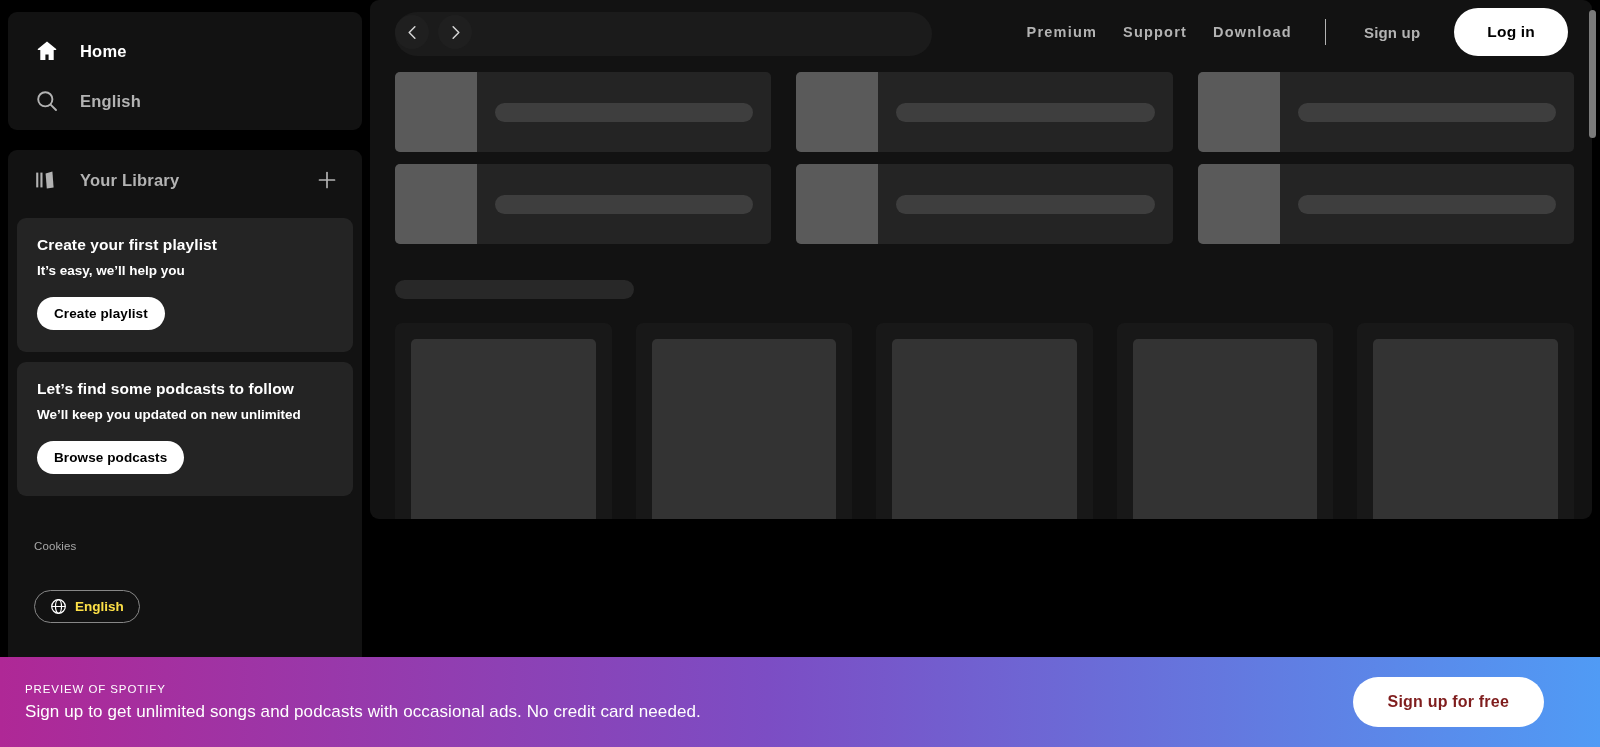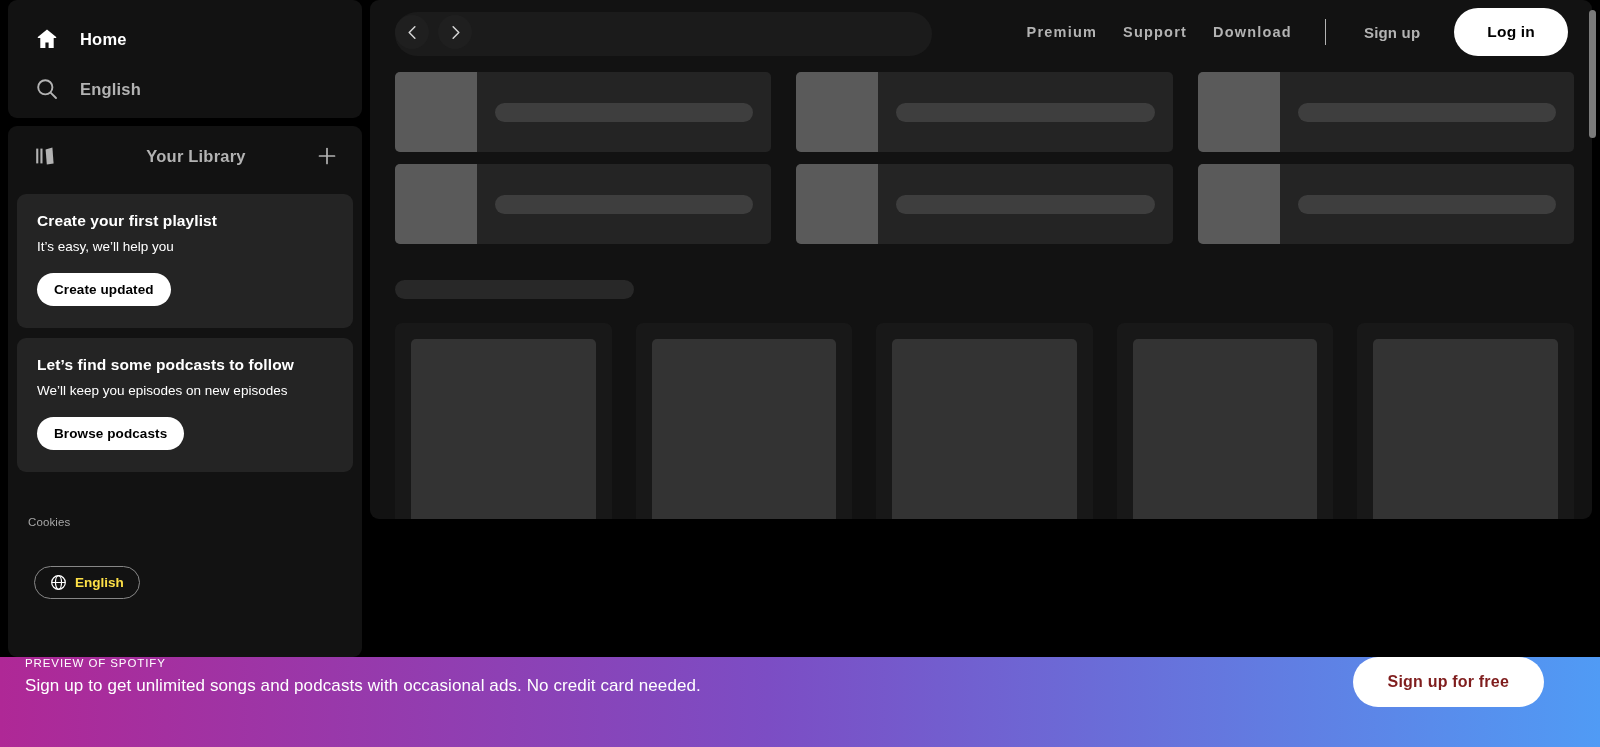--- a/index.html
+++ b/index.html
@@ -11,26 +11,26 @@
   }
   .app {
     position: relative;
     width: 1600px; height: 747px;
     background: #000;
   }
 
   
   .sidebar {
     position: absolute;
-    left: 8px; top: 0;
+    left: 8px; top: 12px;
     width: 354px;
     height: 657px;
     display: flex;
     flex-direction: column;
-    gap: 8px;
+    gap: 20px;
   }
   .nav-panel {
     background: #121212;
     border-radius: 9px;
     padding: 14px 0 14px 0;
     height: 118px;
   }
   .nav-item {
     display: flex;
     align-items: center;
@@ -56,21 +56,20 @@
     position: relative;
     display: flex;
     flex-direction: column;
   }
   .lib-header {
     display: flex;
     align-items: center;
     height: 56px;
     padding: 0 20px 0 26px;
     margin-top: 2px;
-    text-align: center;
   }
   .lib-header .lib-ico { width: 26px; height: 26px; margin-right: 20px; flex:none; display:flex;align-items:center;}
   .lib-header .lib-title {
     color: #b3b3b3;
     font-size: 16.5px;
     font-weight: bold;
     letter-spacing: .2px;
     flex: 1;
   }
   .plus-btn {
@@ -91,21 +90,21 @@
   .promo-title {
     color: #fff;
     font-size: 15.5px;
     font-weight: bold;
     letter-spacing: .1px;
     margin-bottom: 9px;
   }
   .promo-sub {
     color: #fff;
     font-size: 13.5px;
-    font-weight: normal;
+    font-weight: bold;
     margin-bottom: 19px;
   }
   .pill-white {
     display: inline-block;
     background: #fff;
     color: #000;
     font-size: 13.5px;
     font-weight: bold;
     border-radius: 999px;
     padding: 9px 17px;
@@ -116,21 +115,21 @@
   }
 
   .legal {
     padding: 0 9px;
     margin-top: 40px;
   }
   .legal-link {
     color: #a7a7a7;
     font-size: 11.5px;
     letter-spacing: .1px;
-    margin-left: 11px;
+    margin-left: 17px;
     cursor: pointer;
   }
   .lang-wrap { padding: 0 9px; margin-top: 36px; }
   .lang-btn {
     display: inline-flex;
     align-items: center;
     gap: 8px;
     margin-left: 17px;
     border: 1px solid #878787;
     border-radius: 999px;
@@ -311,21 +310,21 @@
   }
 
   
   .banner {
     position: absolute;
     left: 0; bottom: 0;
     width: 1600px;
     height: 90px;
     background: linear-gradient(90deg, #af2896 0%, #7c4dc4 48%, #509bf5 100%);
     display: flex;
-    align-items: flex-start;
+    align-items: center;
     padding: 0 56px 0 25px;
   }
   .banner-text { flex: 1; }
   .banner-kicker {
     color: #fff;
     font-size: 11.5px;
     letter-spacing: .9px;
     margin-bottom: 7px;
   }
   .banner-title {
@@ -388,26 +387,26 @@
           <svg width="20" height="20" viewBox="0 0 20 20">
               <line x1="10" y1="2.5" x2="10" y2="17.5" stroke="#b3b3b3" stroke-width="1.7" stroke-linecap="round"></line>
               <line x1="2.5" y1="10" x2="17.5" y2="10" stroke="#b3b3b3" stroke-width="1.7" stroke-linecap="round"></line>
             </svg>
         </span>
       </div>
 
       <div class="promo-card">
         <div class="promo-title">Create your first playlist</div>
         <div class="promo-sub">It’s easy, we’ll help you</div>
-        <button class="pill-white">Create updated</button>
+        <button class="pill-white">Create playlist</button>
       </div>
 
       <div class="promo-card second">
         <div class="promo-title">Let’s find some podcasts to follow</div>
-        <div class="promo-sub">We’ll keep you episodes on new episodes</div>
+        <div class="promo-sub">We’ll keep you updated on new unlimited</div>
         <button class="pill-white">Browse podcasts</button>
       </div>
 
       <div class="legal">
         <span class="legal-link">Cookies</span>
       </div>
 
       <div class="lang-wrap">
         <button class="lang-btn">
           <span style="display:flex;">

